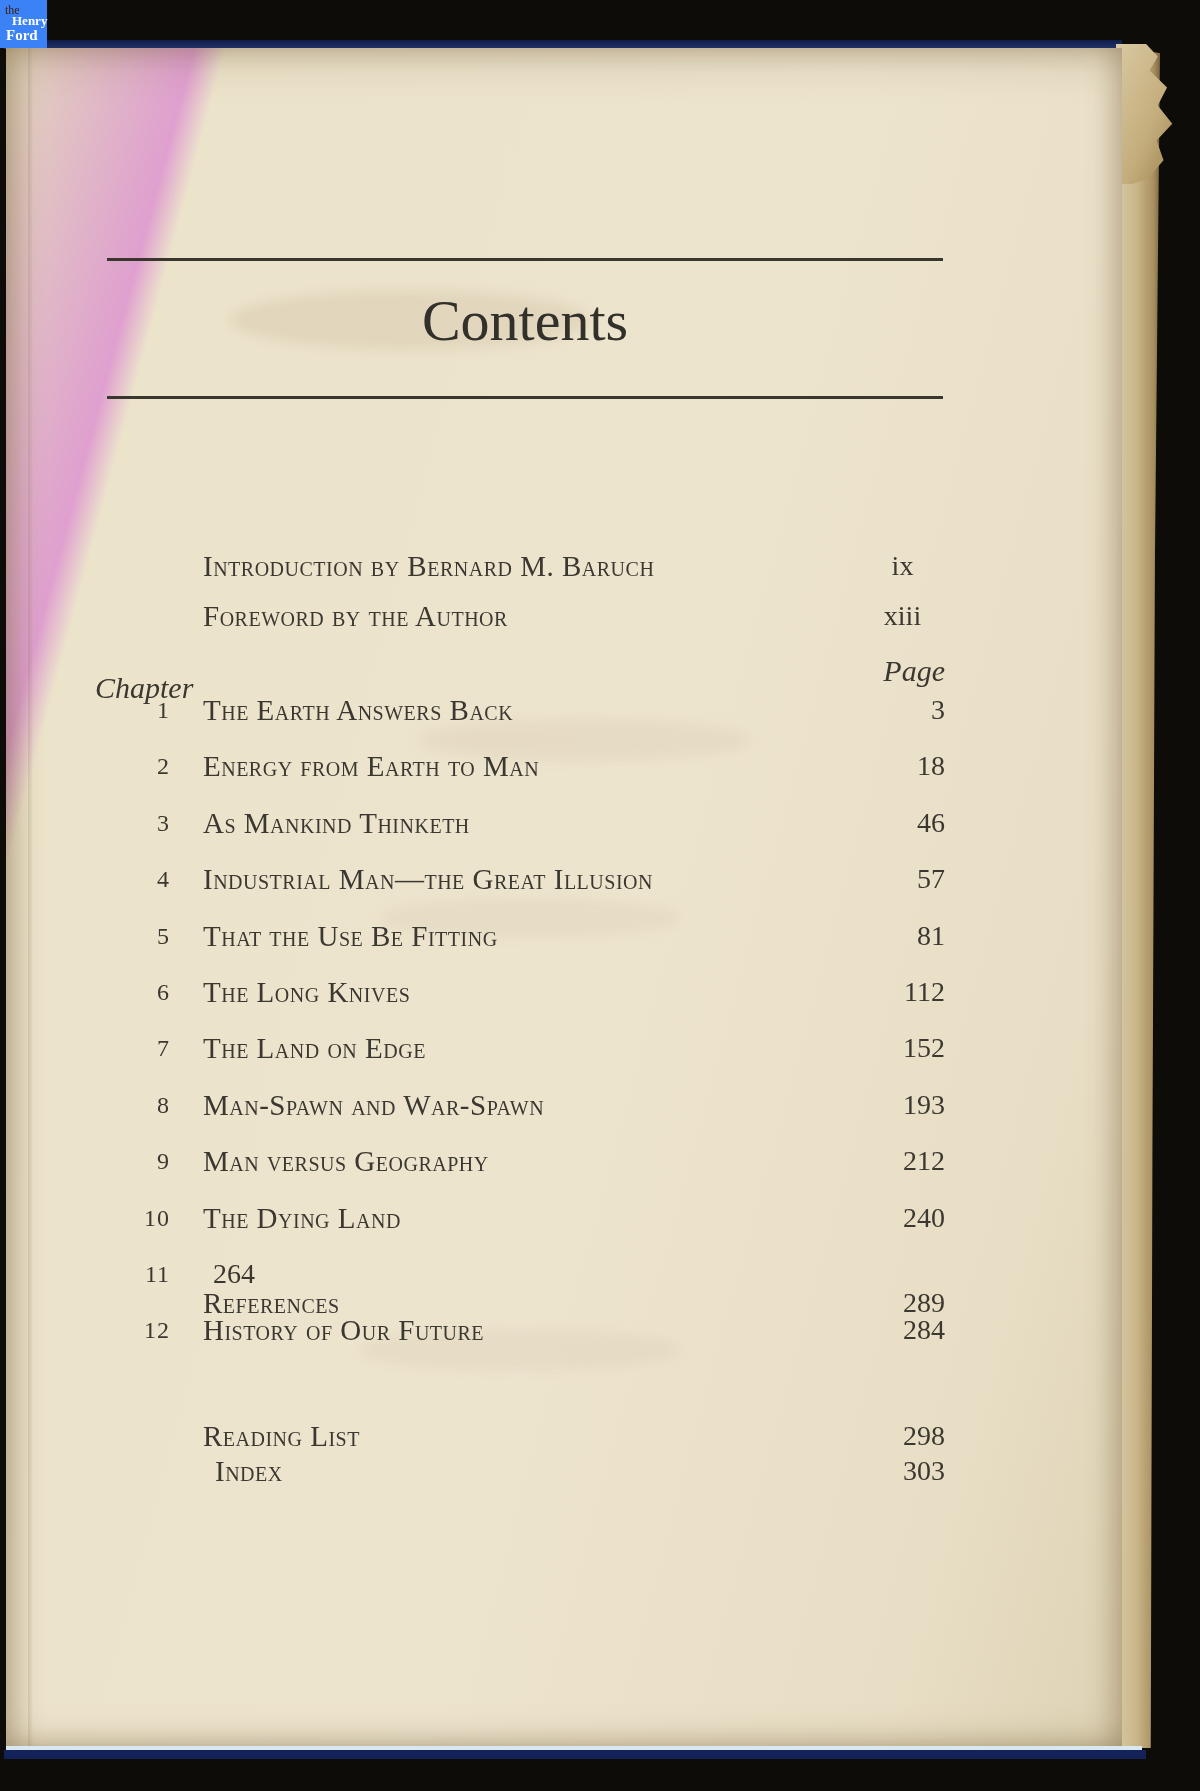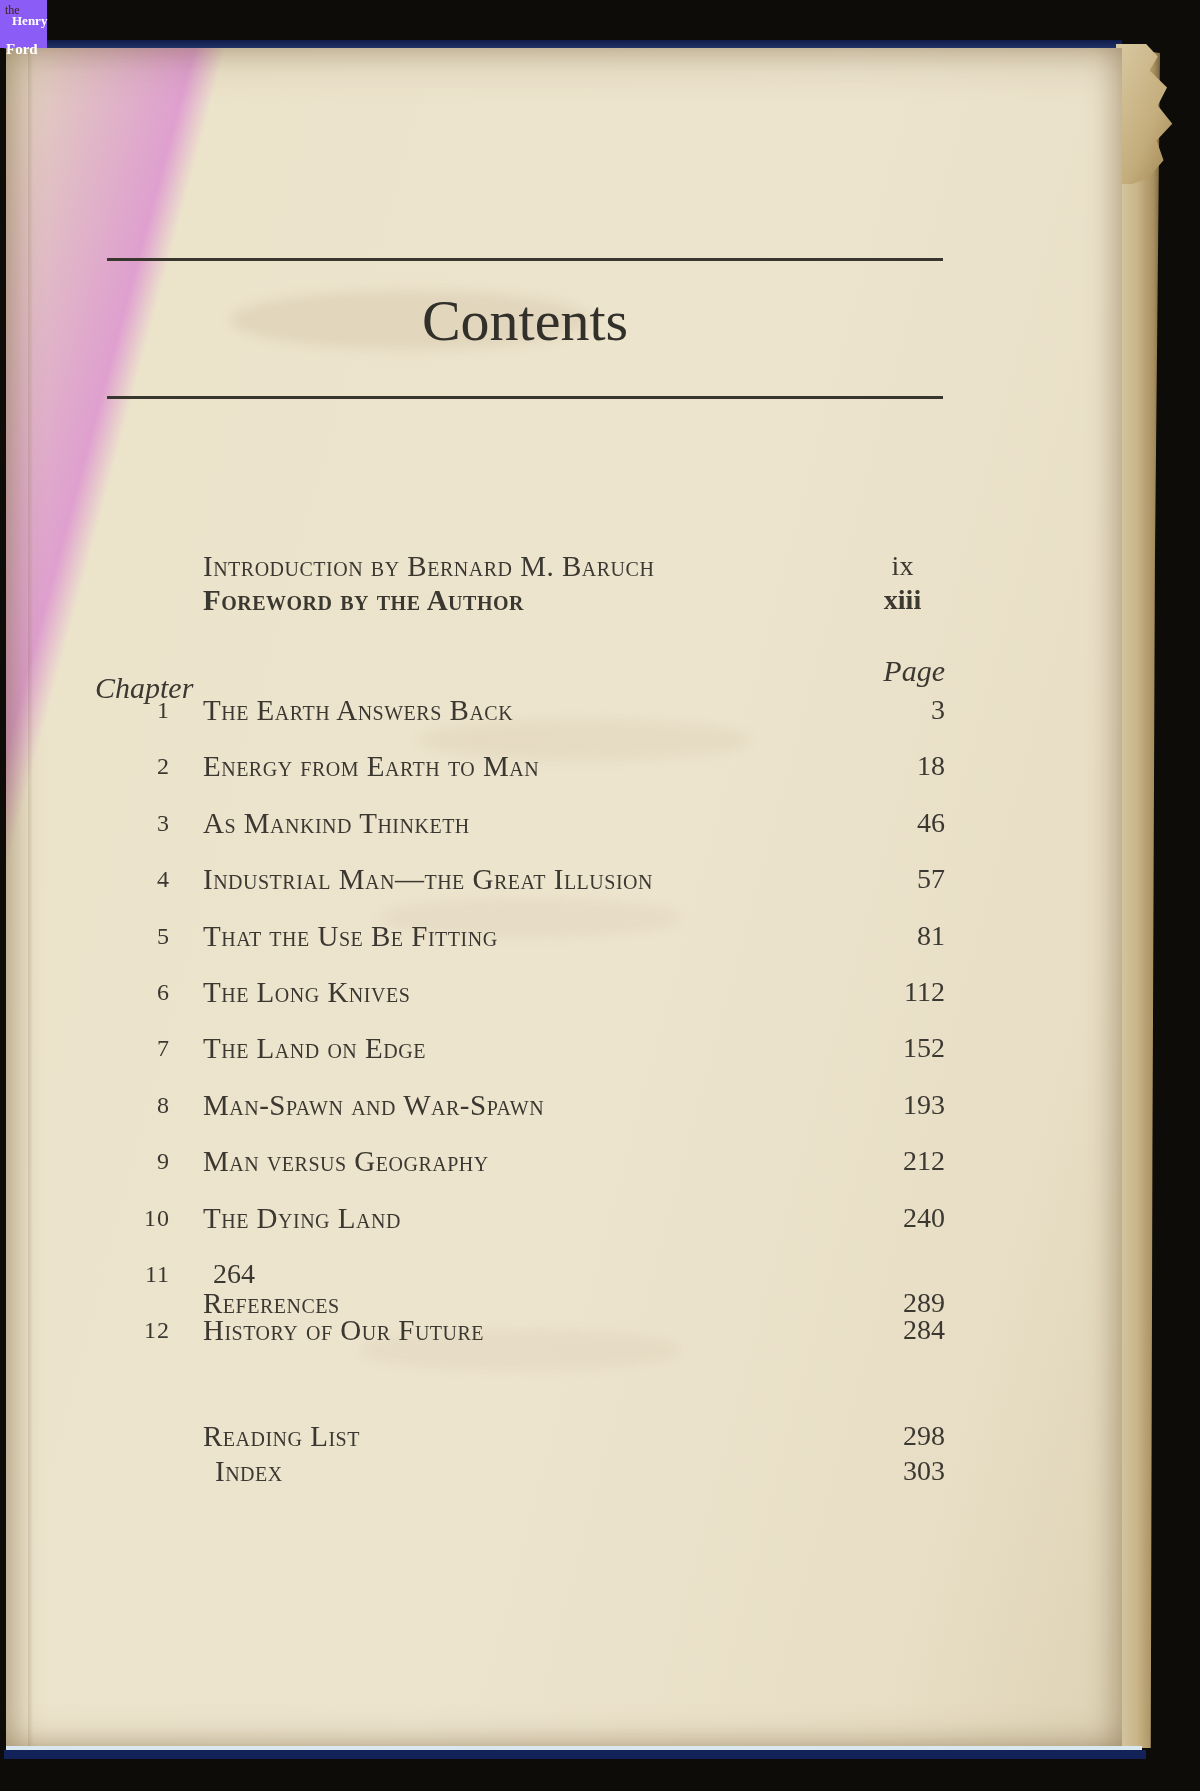--- a/index.html
+++ b/index.html
@@ -54,25 +54,25 @@
   .row{position:absolute;left:95px;width:850px;height:44px;
     display:flex;align-items:center;color:#3b3831;}
   .num{width:75px;text-align:right;font-size:24px;letter-spacing:1px;}
   .ttl{flex:1;padding-left:33px;font-size:29px;font-variant:small-caps;letter-spacing:.5px;}
   .lbl-plain{flex:1;padding-left:33px;font-size:30px;font-style:italic;margin-top:33px;}
   .pg{width:85px;text-align:right;font-size:28px;}
   .pg.italic{font-style:italic;font-size:30px;}
   .pg.roman{font-variant:normal;text-align:center;}
 
   
-  .badge{position:absolute;left:0;top:0;width:47px;height:48px;background:#8b5cf6;}
+  .badge{position:absolute;left:0;top:0;width:47px;height:48px;background:#3b82f6;}
   .badge span{position:absolute;line-height:1;}
   .b-the{left:5px;top:4px;font-size:12px;color:#3f2118;}
   .b-henry{left:12px;top:14px;font-size:13px;font-weight:700;color:#fff;}
-  .b-ford{left:6px;top:28px;font-size:15px;font-weight:700;color:#fff;margin-top:14px;}
+  .b-ford{left:6px;top:28px;font-size:15px;font-weight:700;color:#fff;}
 </style>
 </head>
 <body>
 
 <div class="photo">
 
   <div class="cover-top"></div>
   <div class="fore-edge"></div>
   <div class="torn-paper"></div>
 
@@ -92,21 +92,21 @@
     <span class="lbl-plain" style="padding-left:0;">Chapter</span>
     <span class="pg italic">Page</span>
   </div>
 
   <div id="toc-rows">
       <div class="row" style="top: 544px;">
     <span class="num"></span>
     <span class="ttl">Introduction by Bernard M. Baruch</span>
     <span class="pg roman">ix</span>
   </div>
-      <div class="row" style="top: 578px; font-weight: bold;">
+      <div class="row" style="top: 594px;">
     <span class="num"></span>
     <span class="ttl">Foreword by the Author</span>
     <span class="pg roman">xiii</span>
   </div>
       <div class="row" style="top: 688px;">
     <span class="num">1</span>
     <span class="ttl">The Earth Answers Back</span>
     <span class="pg">3</span>
   </div>
       <div class="row" style="top: 744px;">

